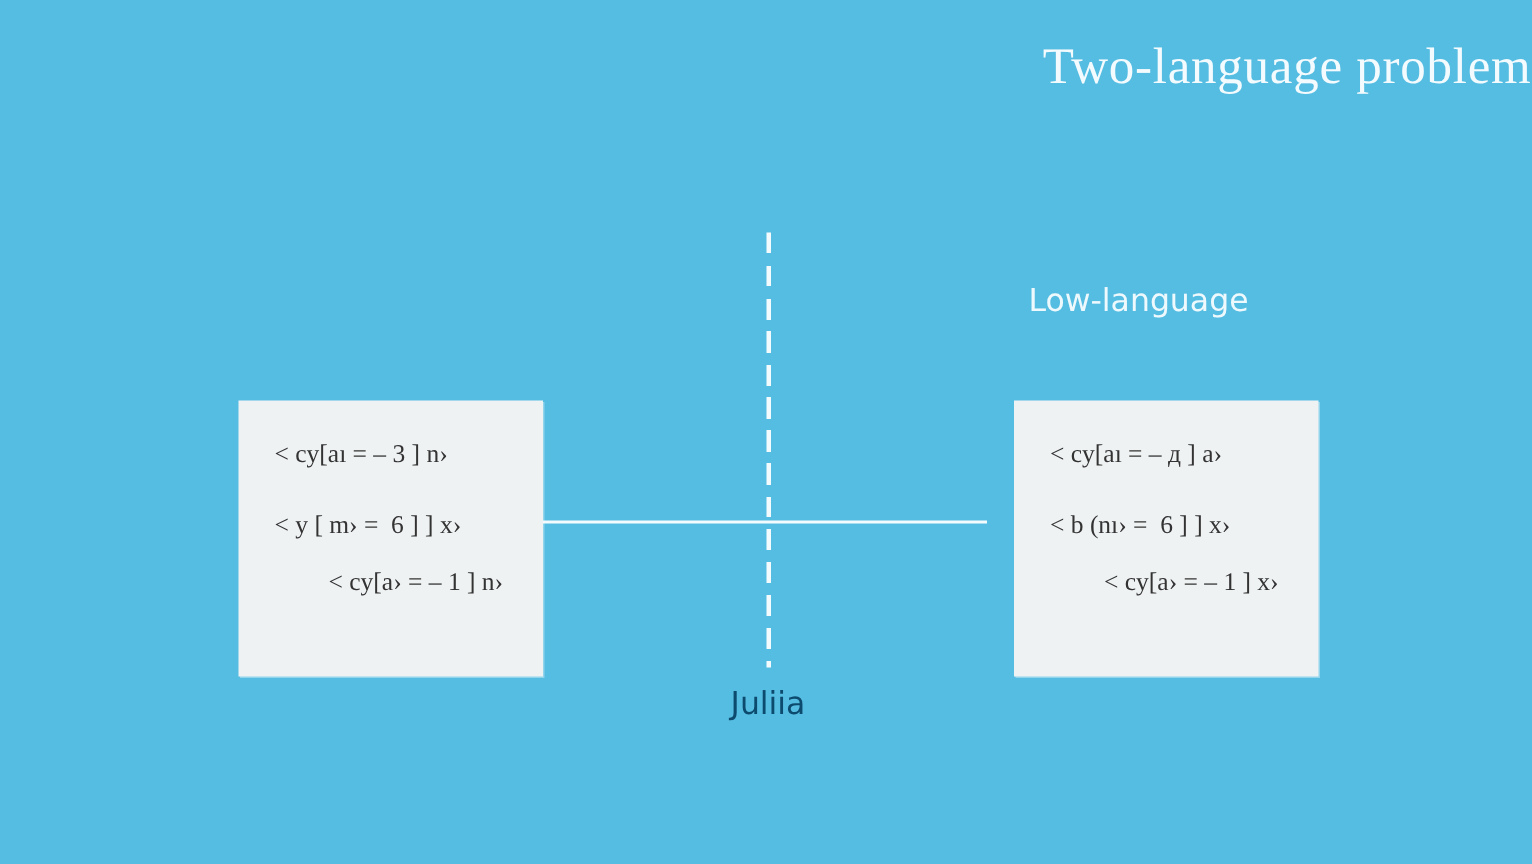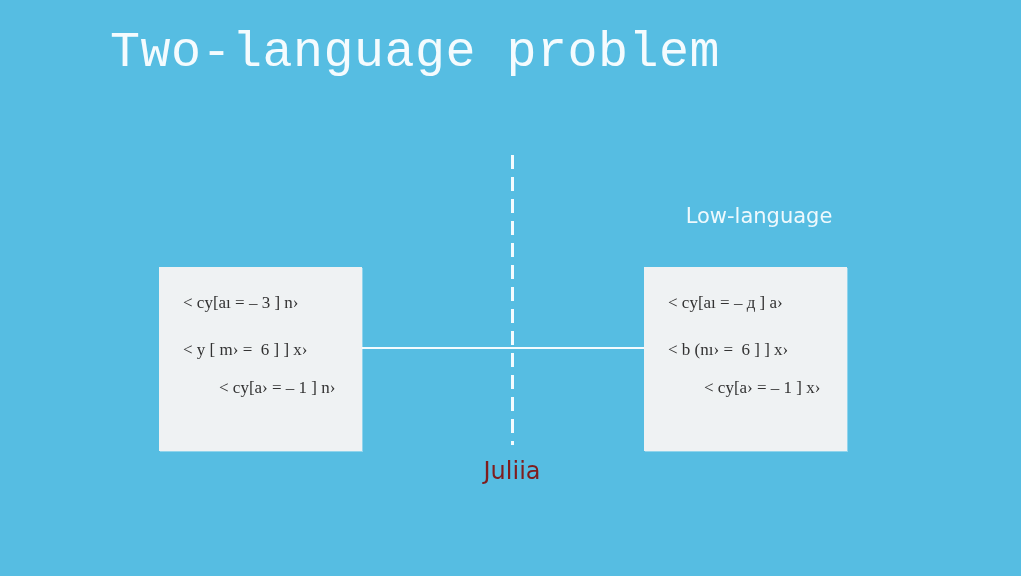--- a/index.html
+++ b/index.html
@@ -13,53 +13,53 @@
       overflow: hidden;
       background: #56bde2;
       font-family: "Liberation Sans", "DejaVu Sans", sans-serif;
       color: #ffffff;
     }
     .title {
       position: absolute;
       left: 0;
       width: 100%;
       top: 28px;
-      text-align: left;
+      text-align: right;
       padding-left: 110px;
       box-sizing: border-box;
-      font-family: Liberation Mono, monospace;
-      font-size: 50px;
+      font-family: Liberation Serif, serif;
+      font-size: 34px;
       font-weight: 300;
       letter-spacing: 0.5px;
       color: #f4fbfe;
       line-height: 1;
     }
     .side-label {
       position: absolute;
       width: 260px;
       text-align: center;
       font-family: "DejaVu Sans", "Liberation Sans", sans-serif;
       font-size: 21px;
       line-height: 27px;
       color: #eef9fd;
     }
     .side-label span { display: block; }
     .label-left { left: 131px; top: 187px; }
-    .label-right { left: 629px; top: 203px; }
+    .label-right { left: 629px; top: 187px; }
 
     .code-box {
       position: absolute;
       top: 267px;
       width: 203px;
       height: 184px;
       background: #eff2f3;
       box-shadow: 1px 1px 0 rgba(255,255,255,0.35);
     }
     .box-left { left: 159px; }
-    .box-right { left: 644px; text-decoration: underline; }
+    .box-right { left: 676px; text-decoration: underline; }
     .code-line {
       position: absolute;
       left: 24px;
       font-family: "Liberation Serif", "DejaVu Serif", serif;
       font-size: 17px;
       color: #333333;
       white-space: pre;
       line-height: 1;
     }
     .code-line.l0 { top: 27px; }
@@ -88,22 +88,22 @@
         transparent 22px
       );
     }
     .center-label {
       position: absolute;
       left: 452px;
       width: 120px;
       top: 459px;
       text-align: center;
       font-family: "DejaVu Sans", "Liberation Sans", sans-serif;
-      font-size: 24px;
-      color: #7f1d1d;
+      font-size: 21px;
+      color: #0c4a6e;
       line-height: 1;
     }
   </style>
 </head>
 <body>
 
 <div class="title">Two-language problem</div>
 
 <div class="side-label label-left">
 </div>

